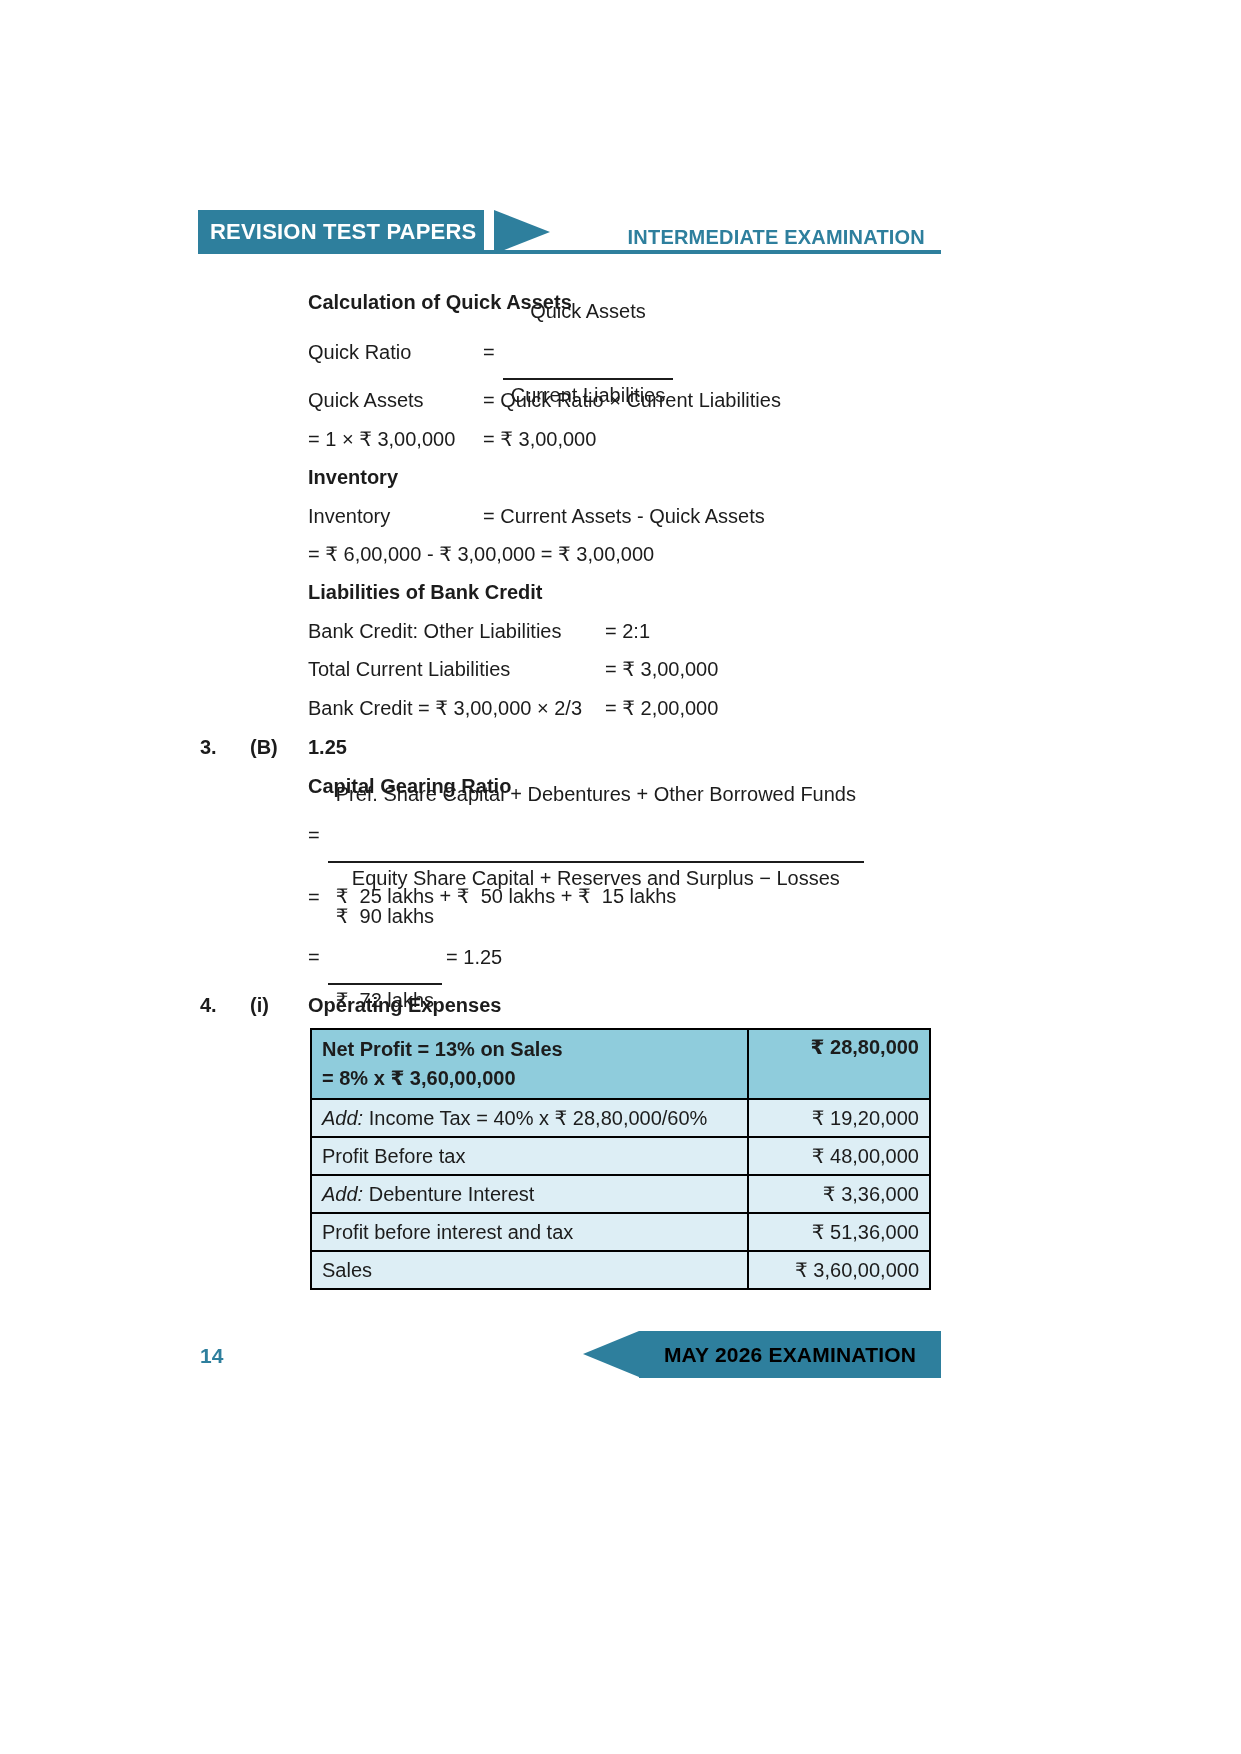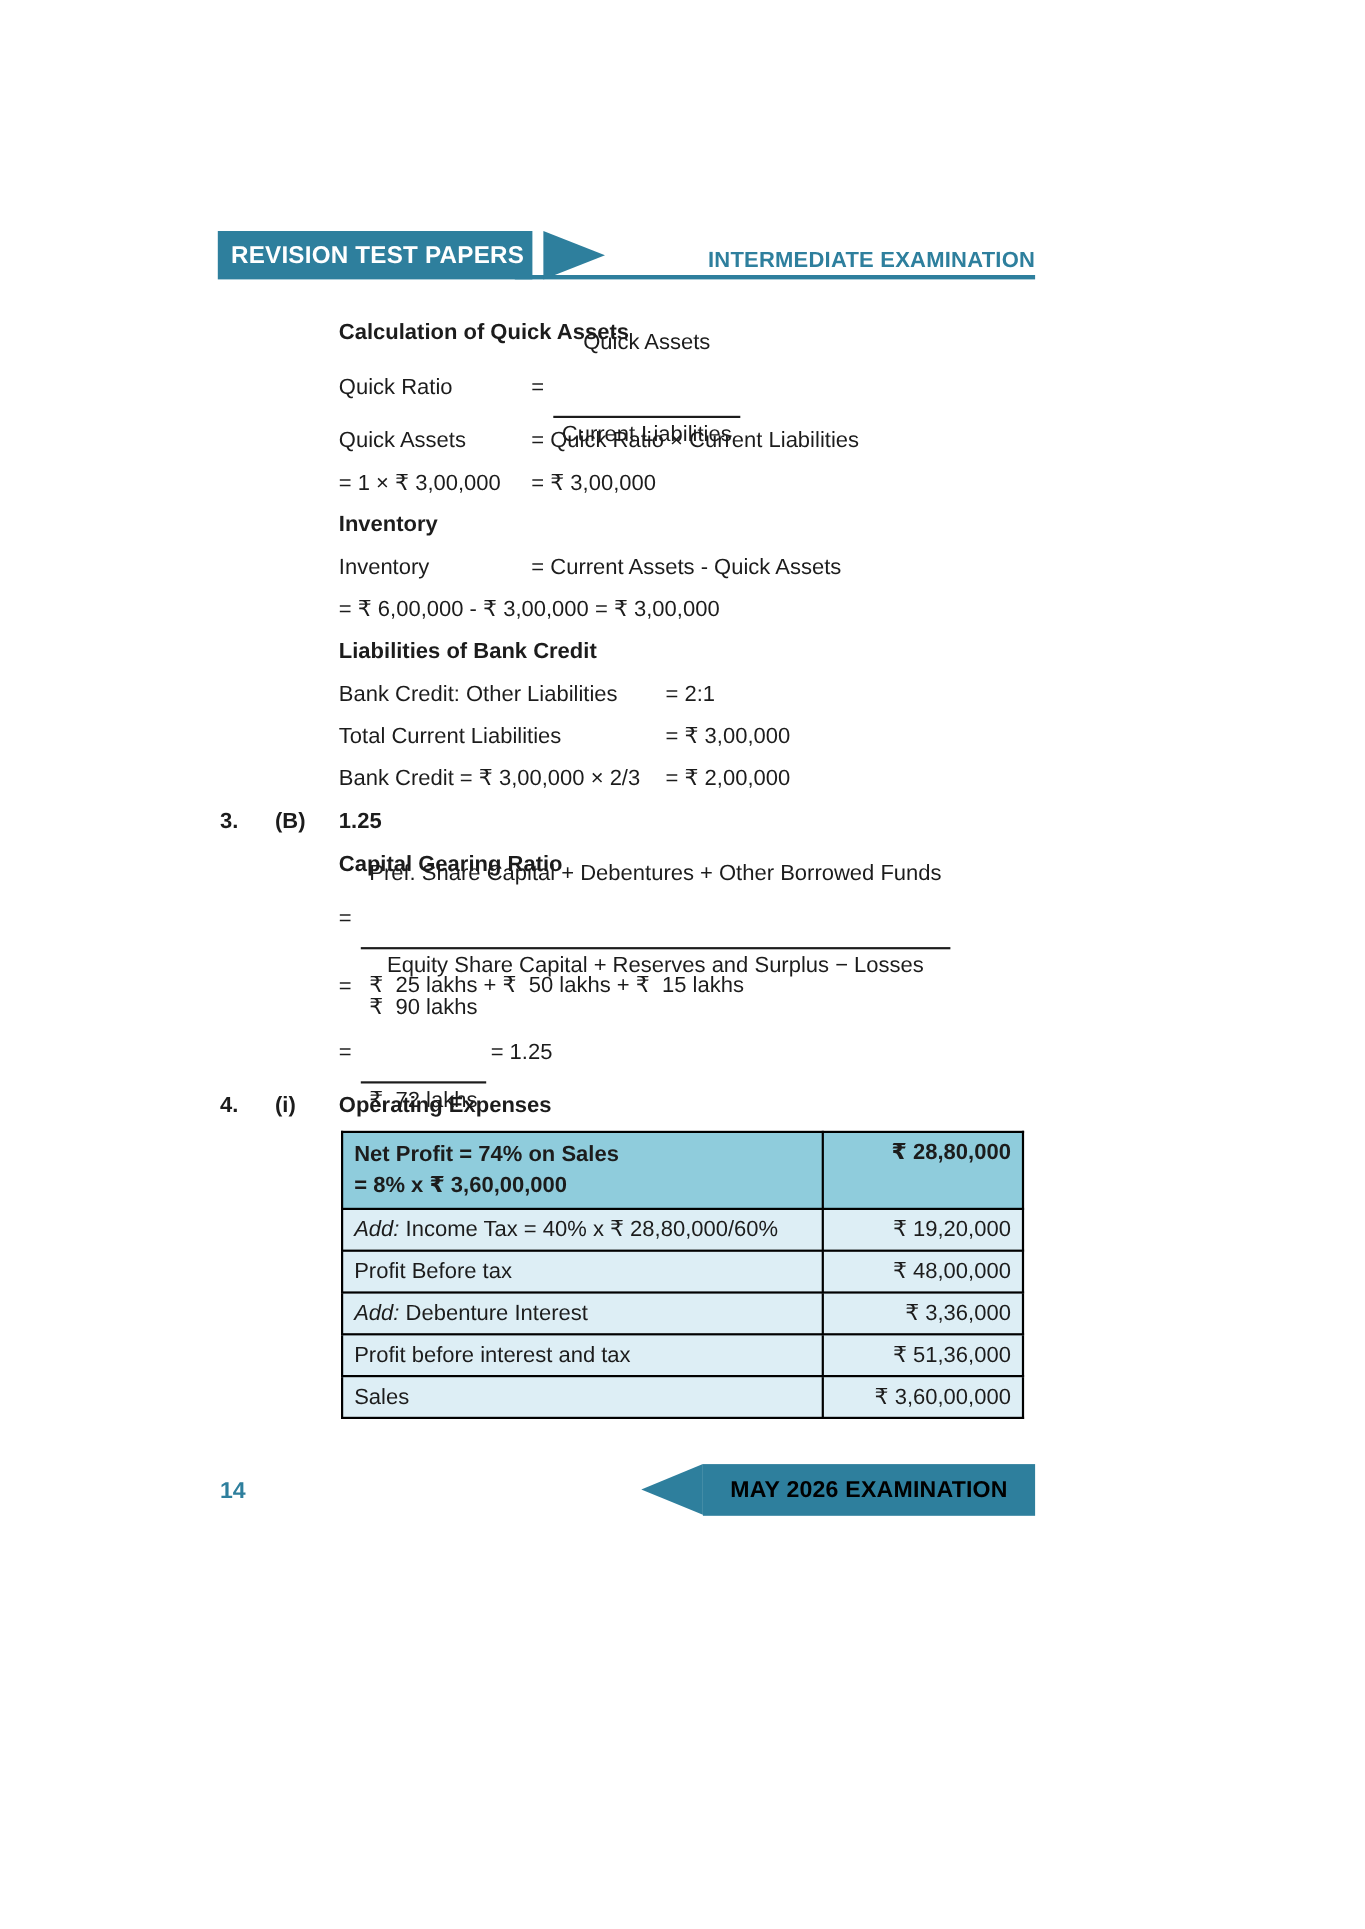--- a/index.html
+++ b/index.html
@@ -27,21 +27,21 @@
   .hdr-banner-rect span{
     color:#ffffff;font-weight:bold;font-size:22px;letter-spacing:.2px;white-space:nowrap;
   }
   .hdr-banner-arrow{
     width:0;height:0;
     border-top:22px solid transparent;
     border-bottom:22px solid transparent;
     border-left:56px solid #2e7f9d;
   }
   .hdr-right{
-    position:absolute;right:300px;top:226px;
+    position:absolute;right:316px;top:226px;
     color:#2e7f9d;font-weight:bold;font-size:20px;letter-spacing:.2px;
     white-space:nowrap;z-index:2;
   }
   
   .row{position:absolute;left:308px;font-size:20px;line-height:25px;white-space:pre;}
   .hrow{font-weight:bold;}
   .cols{display:flex;}
   .w175{display:inline-block;width:175px;}
   .w297{display:inline-block;width:297px;}
   .frow{display:flex;align-items:center;}
@@ -188,21 +188,21 @@
   <div class="row numrow" style="top:993px">
     <span class="qnum">4.</span>
     <span class="qpart">(i)</span>
     <span>Operating Expenses</span>
   </div>
 
   <table class="calc-table">
     <tbody>
       <tr class="thead">
         <td class="lab">
-          <span class="l2">Net Profit = 74% on Sales</span>
+          <span class="l2">Net Profit = 13% on Sales</span>
           <span class="l2">= 8% x ₹ 3,60,00,000</span>
         </td>
         <td class="val">₹ 28,80,000</td>
       </tr>
       <tr class="body">
         <td><span class="ital">Add:</span><span> Income Tax = 40% x ₹ 28,80,000/60%</span></td>
         <td class="val">₹ 19,20,000</td>
       </tr>
       <tr class="body">
         <td><span class="ital"></span><span>Profit Before tax</span></td>

